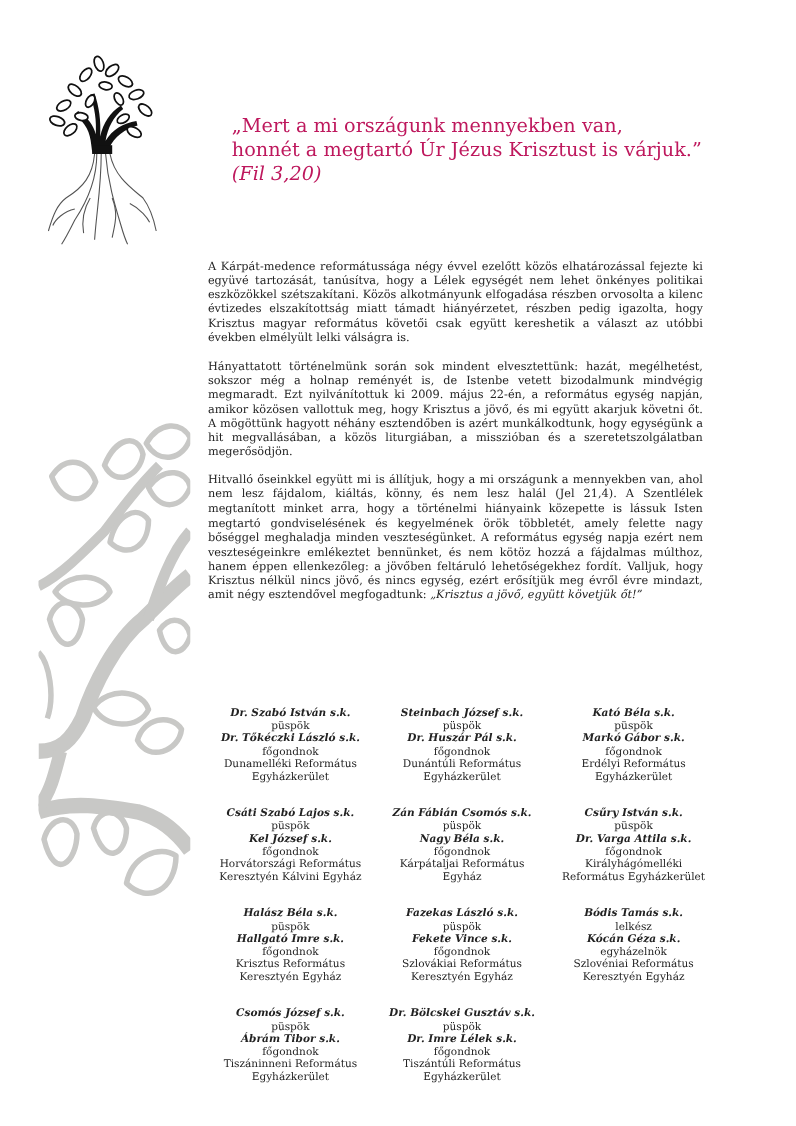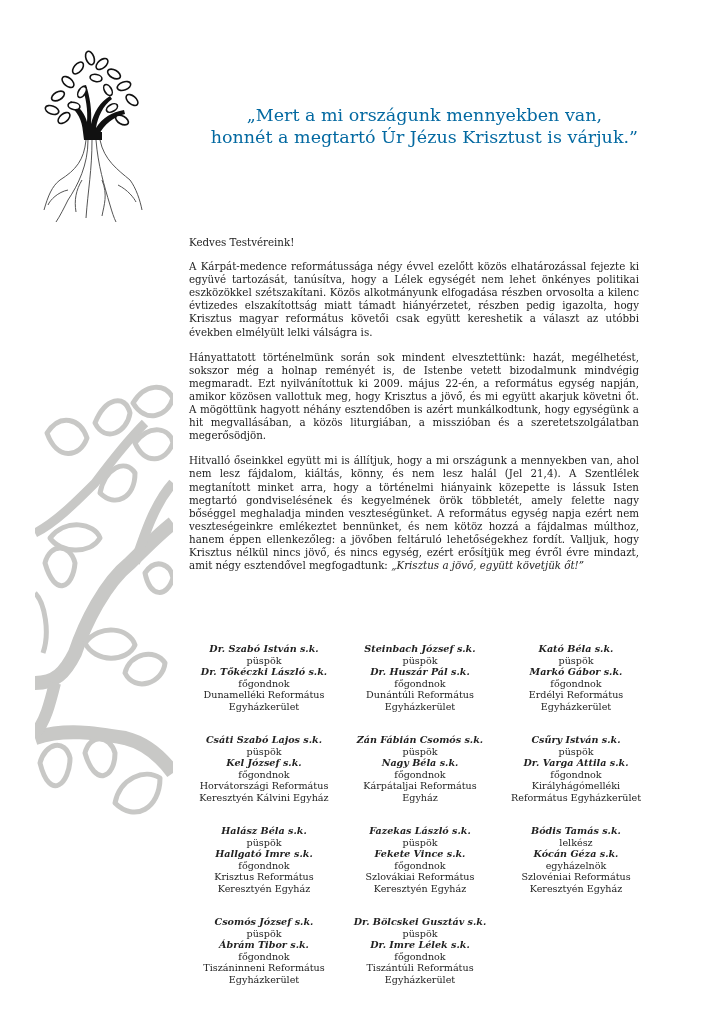--- a/index.html
+++ b/index.html
@@ -1,21 +1,21 @@
 <!DOCTYPE html>
 <html><head>
   <meta charset="utf-8">
   <style>
     html, body { margin: 0; padding: 0; background: #ffffff; }
     body { width: 724px; height: 1024px; position: relative; overflow: hidden;
            font-family: "DejaVu Serif", "Liberation Serif", serif; color: #222; }
     .logo { position: absolute; left: 38px; top: 40px; width: 110px; height: 185px; }
     .deco { position: absolute; left: 35px; top: 383px; width: 138px; height: 452px; }
-    .quote { position: absolute; right: 86px; top: 104px; text-align: center;
-             font-size: 17.5px; line-height: 22px; color: #0369a1; }
+    .quote { position: absolute; right: 86px; top: 104px; text-align: left;
+             font-size: 17.5px; line-height: 22px; color: #be185d; }
     .quote .ref { font-style: italic; }
     .letter { position: absolute; left: 189px; top: 236px; width: 450px;
               font-size: 10.3px; line-height: 13.1px; color: #222; }
     .letter p { margin: 0 0 12px 0; text-align: justify; }
     .letter .greeting { margin-bottom: 11px; }
     .letter em { font-style: italic; }
     .sigs { position: absolute; left: 186px; top: 643px; width: 480px; }
     .sig-row { display: flex; height: 91px; }
     .sig { width: 156px; text-align: center; font-size: 9.6px; line-height: 11.6px; color: #222; }
     .sig .name { font-style: italic; font-weight: bold; }
@@ -84,24 +84,24 @@
     <path d="M90 290 C95 270 120 265 130 280 C128 300 100 310 90 290 Z"></path>
     <path d="M5 380 C10 360 30 355 35 375 C35 400 15 420 5 380 Z"></path>
     <path d="M50 370 C55 350 75 352 80 370 C80 395 60 405 50 370 Z"></path>
     <path d="M80 420 C85 395 110 385 125 395 C125 425 100 440 80 420 Z"></path>
   </g>
 </svg>
 
 <div class="quote">
   <div>„Mert a mi országunk mennyekben van,</div>
   <div>honnét a megtartó Úr Jézus Krisztust is várjuk.”</div>
+  <div class="ref">(Fil 3,20)</div>
 </div>
 
 <div class="letter">
-  <p class="greeting">Kedves Testvéreink!</p>
   <p>A Kárpát-medence reformátussága négy évvel ezelőtt közös elhatározással fejezte ki együvé tartozását, tanúsítva, hogy a Lélek egységét nem lehet önkényes politikai eszközökkel szétszakítani. Közös alkotmányunk elfogadása részben orvosolta a kilenc évtizedes elszakítottság miatt támadt hiányérzetet, részben pedig igazolta, hogy Krisztus magyar református követői csak együtt kereshetik a választ az utóbbi években elmélyült lelki válságra is.</p>
   <p>Hányattatott történelmünk során sok mindent elvesztettünk: hazát, megélhetést, sokszor még a holnap reményét is, de Istenbe vetett bizodalmunk mindvégig megmaradt. Ezt nyilvánítottuk ki 2009. május 22-én, a református egység napján, amikor közösen vallottuk meg, hogy Krisztus a jövő, és mi együtt akarjuk követni őt. A mögöttünk hagyott néhány esztendőben is azért munkálkodtunk, hogy egységünk a hit megvallásában, a közös liturgiában, a misszióban és a szeretetszolgálatban megerősödjön.</p>
   <p><span>Hitvalló őseinkkel együtt mi is állítjuk, hogy a mi országunk a mennyekben van, ahol nem lesz fájdalom, kiáltás, könny, és nem lesz halál (Jel 21,4). A Szentlélek megtanított minket arra, hogy a történelmi hiányaink közepette is lássuk Isten megtartó gondviselésének és kegyelmének örök többletét, amely felette nagy bőséggel meghaladja minden veszteségünket. A református egység napja ezért nem veszteségeinkre emlékeztet bennünket, és nem kötöz hozzá a fájdalmas múlthoz, hanem éppen ellenkezőleg: a jövőben feltáruló lehetőségekhez fordít. Valljuk, hogy Krisztus nélkül nincs jövő, és nincs egység, ezért erősítjük meg évről évre mindazt, amit négy esztendővel megfogadtunk: </span><em>„Krisztus a jövő, együtt követjük őt!”</em></p>
 </div>
 
 <div class="sigs" id="sigs">
     <div class="sig-row">
       <div class="sig">
         <div class="name">Dr. Szabó István s.k.</div>
         <div>püspök</div>

